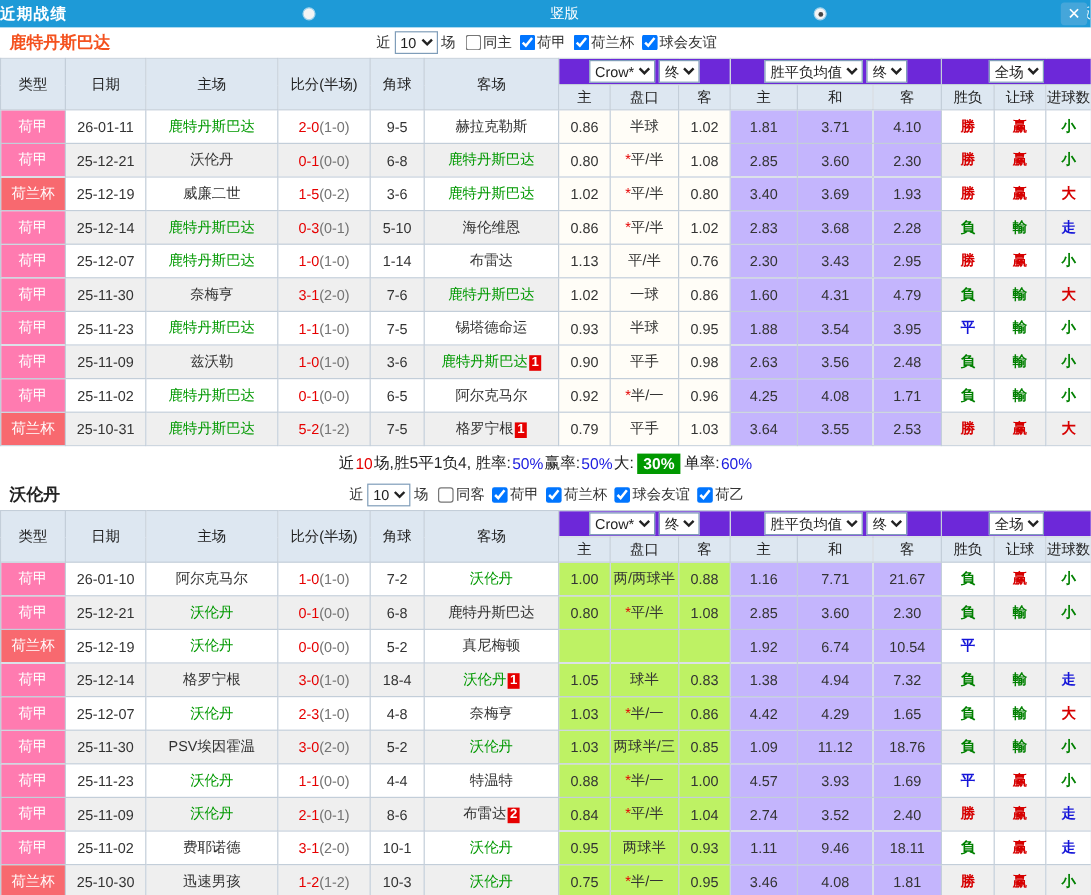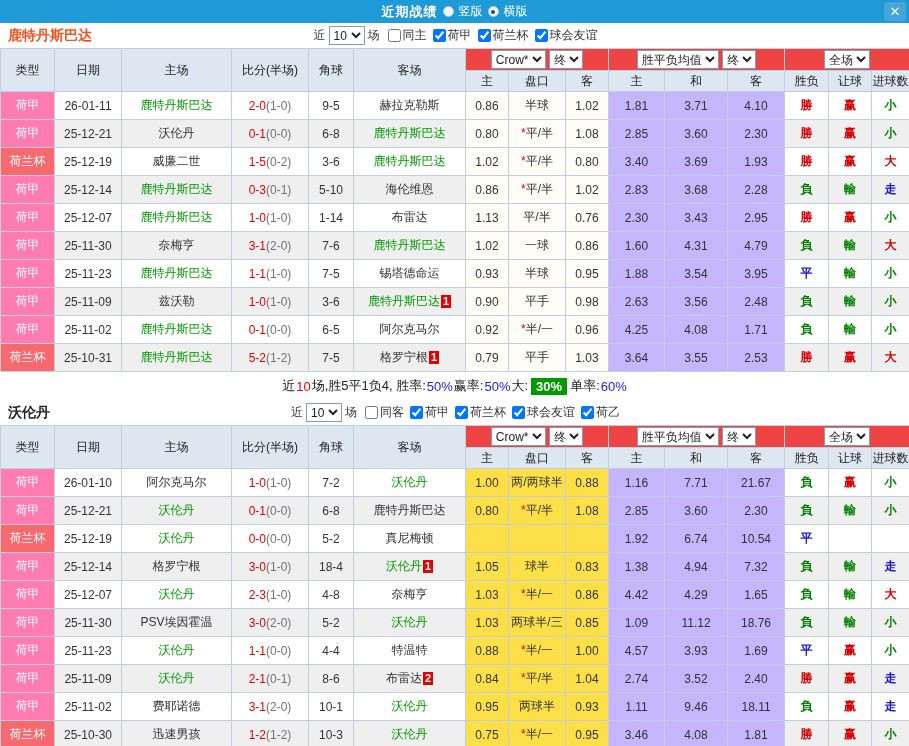--- a/index.html
+++ b/index.html
@@ -1,44 +1,44 @@
 <!DOCTYPE html>
 <html><head>
 <meta charset="utf-8">
 <style>
   *{box-sizing:border-box;margin:0;padding:0}
   html,body{width:909px;height:746px;overflow:hidden}
   body{font-family:"Liberation Sans","DejaVu Sans",sans-serif;font-size:12px;background:#fff;color:#333}
   
-  .titlebar{height:23px;background:#1e9ad7;display:flex;align-items:center;justify-content:center;gap:5px;position:relative}
+  .titlebar{height:23px;background:#1e9ad7;display:flex;align-items:center;justify-content:space-between;gap:5px;position:relative}
   .titlebar .title{color:#fff;font-weight:bold;font-size:13px;letter-spacing:1px}
   .radio{width:11px;height:11px;border-radius:50%;background:#f4f4f4;border:1px solid #9fd2ec;display:inline-block;position:relative;vertical-align:middle}
   .radio.sel::after{content:"";position:absolute;left:2.5px;top:2.5px;width:4px;height:4px;border-radius:50%;background:#444}
   .radio-label{color:#fff;font-size:12px}
   .close-btn{position:absolute;right:3px;top:2px;width:22px;height:19px;background:#45a6da;color:#fff;font-weight:bold;text-align:center;line-height:19px;border-radius:3px;font-size:13px;cursor:pointer}
   
   .filter-row{height:25px;display:flex;align-items:center;position:relative;background:#fff}
   .team-name{position:absolute;left:8px;font-weight:bold;font-size:14px}
   .filter-controls{margin:0 auto;display:flex;align-items:center;color:#333;gap:1px}
   .filter-controls .txt{margin:0 2px}
   select{font-size:12px;height:19px;border:1px solid #7f9db9;background:#fff;color:#222;font-family:inherit}
   input[type=checkbox]{width:13px;height:13px;margin:0 1px 0 5px;vertical-align:middle}
   
   table{border-collapse:collapse;table-layout:fixed;width:909px}
   th,td{border:1px solid #c3ced9;text-align:center;overflow:hidden;white-space:nowrap;padding:0}
   thead th{background:#dde7f1;font-weight:normal;color:#222;height:22px}
   thead tr.subhead th{height:21px}
-  thead th.sel-cell{background:#ef4444}
+  thead th.sel-cell{background:#6d28d9}
   tbody td{height:28px;font-size:12px}
   td.c-type{color:#fff;font-size:12px}
   td.t-league{background:#ff7bb0}
   td.t-cup{background:#f8696f}
   tr:nth-child(even) td.alt{background:#efefef}
   .s1 td.c-odd{background:#fffdf7}
-  .s2 td.c-odd{background:#fde047}
+  .s2 td.c-odd{background:#bef264}
   td.c-mean{background:#c4b5fd}
   .focus{color:#009900}
   .badge{display:inline-block;background:#e60000;color:#fff;font-size:11px;line-height:13px;padding:0 2px;margin-left:1px;font-weight:bold}
   .score-main{color:#e60000}
   .score-half{color:#737373}
   .hcp-star{color:#e60000}
   .res-red{color:#d60000;font-weight:bold}
   .res-green{color:#008000;font-weight:bold}
   .res-blue{color:#1414d8;font-weight:bold}
   

